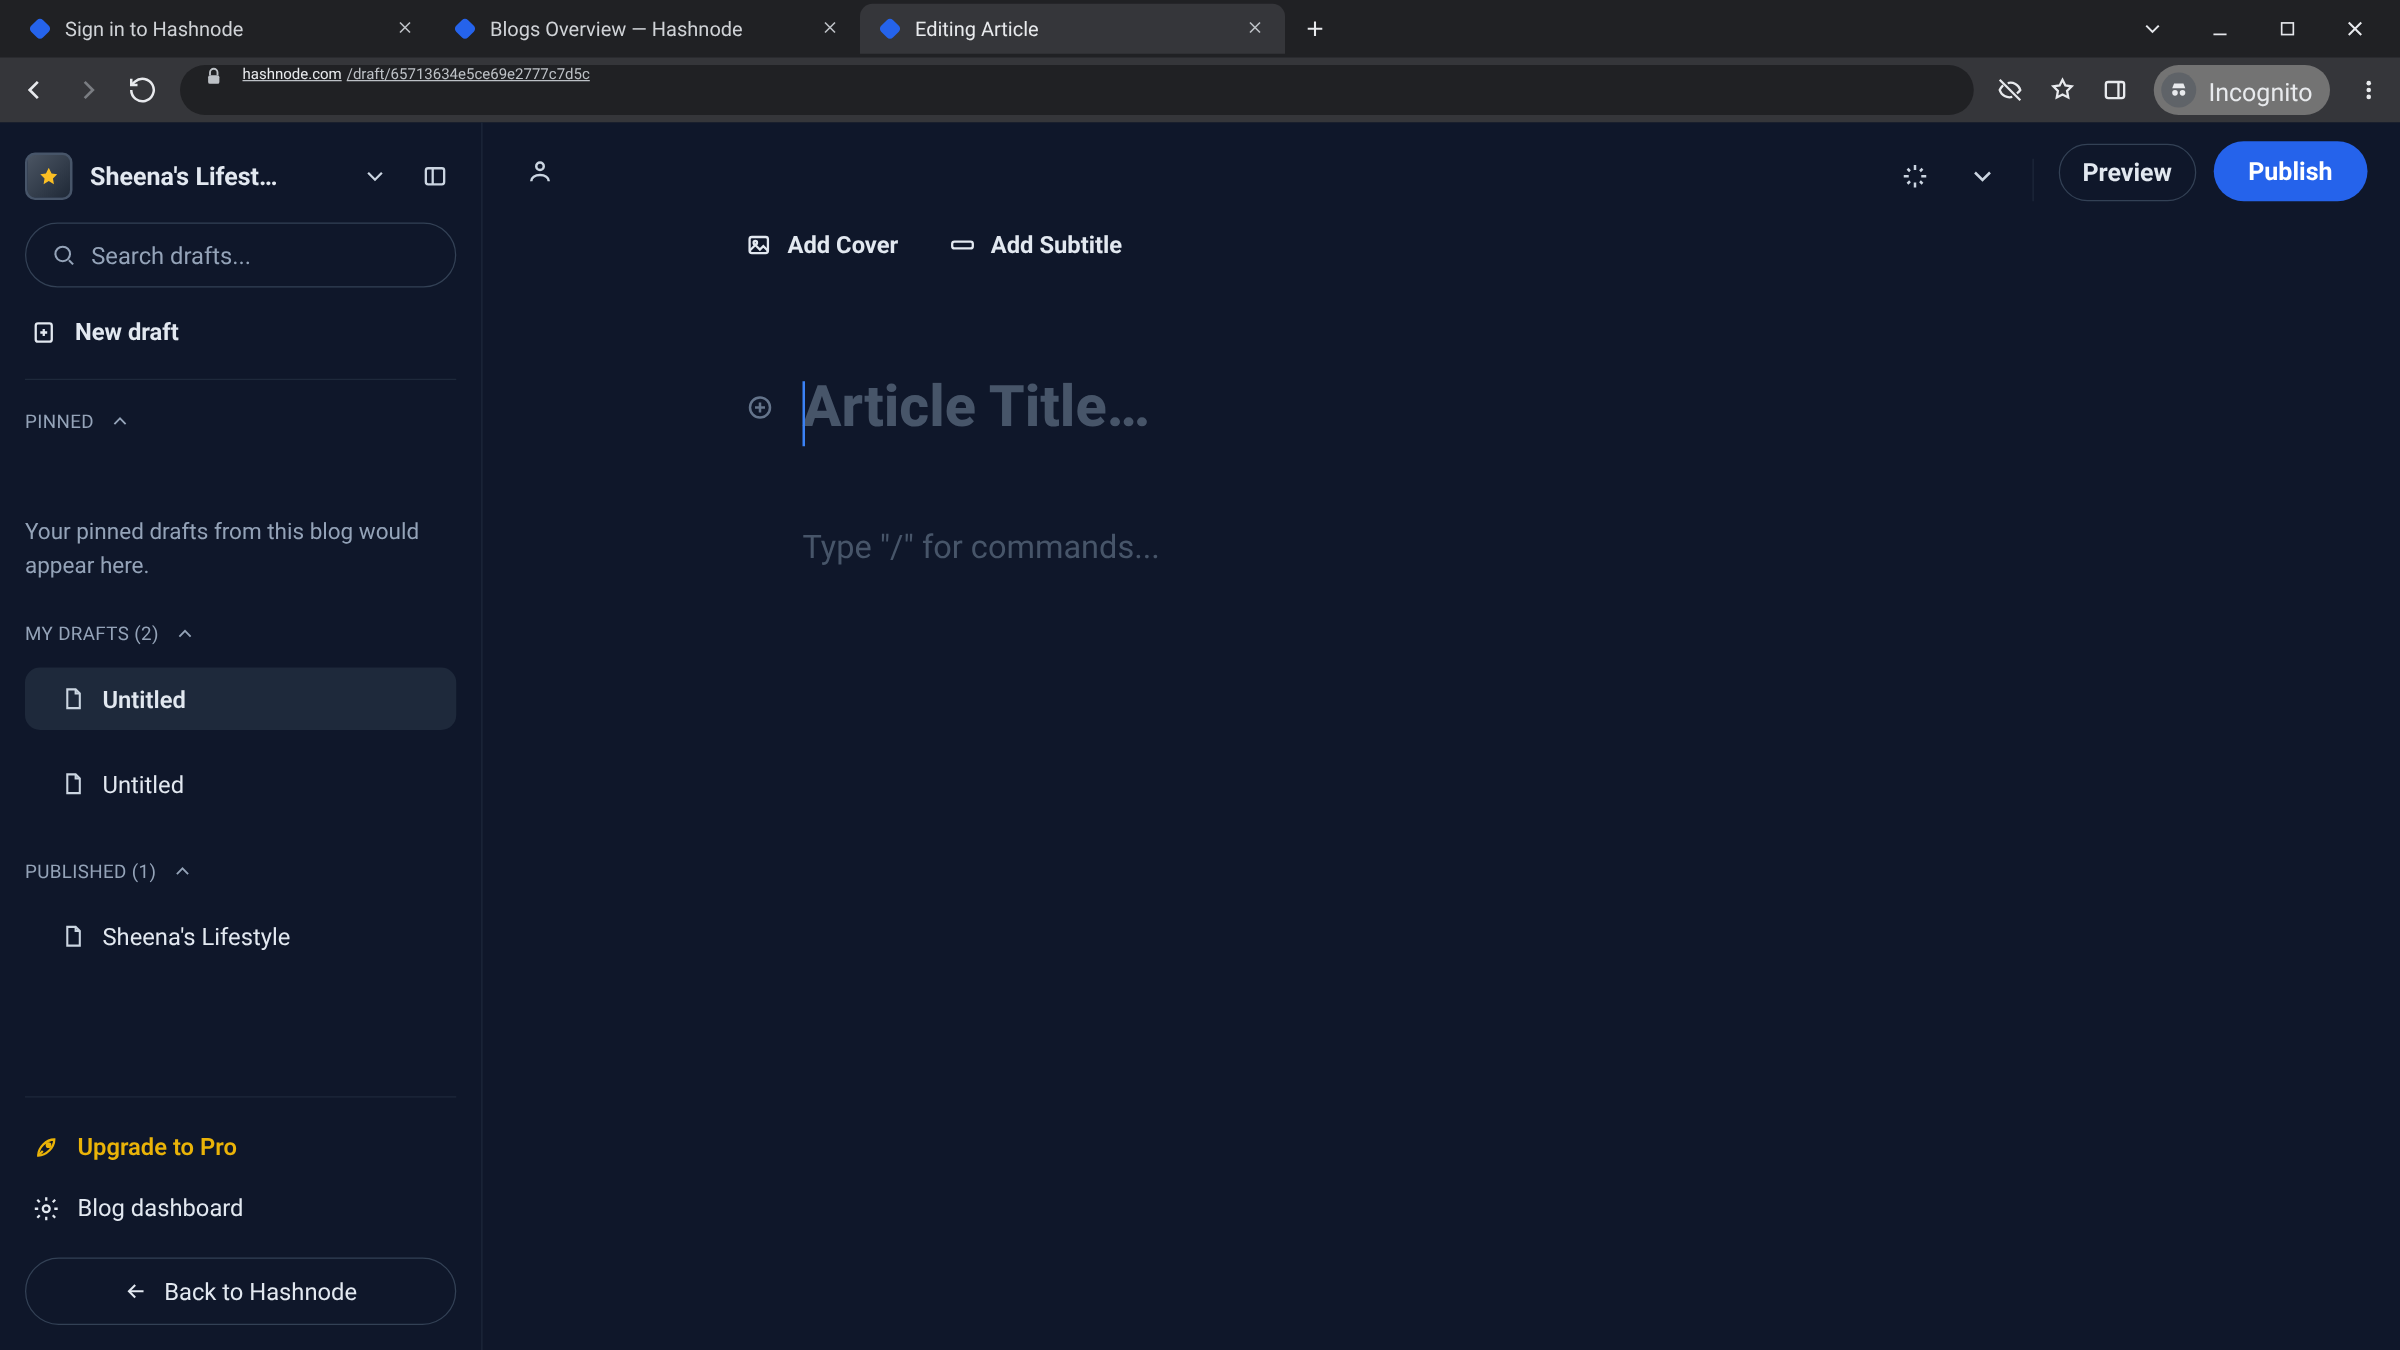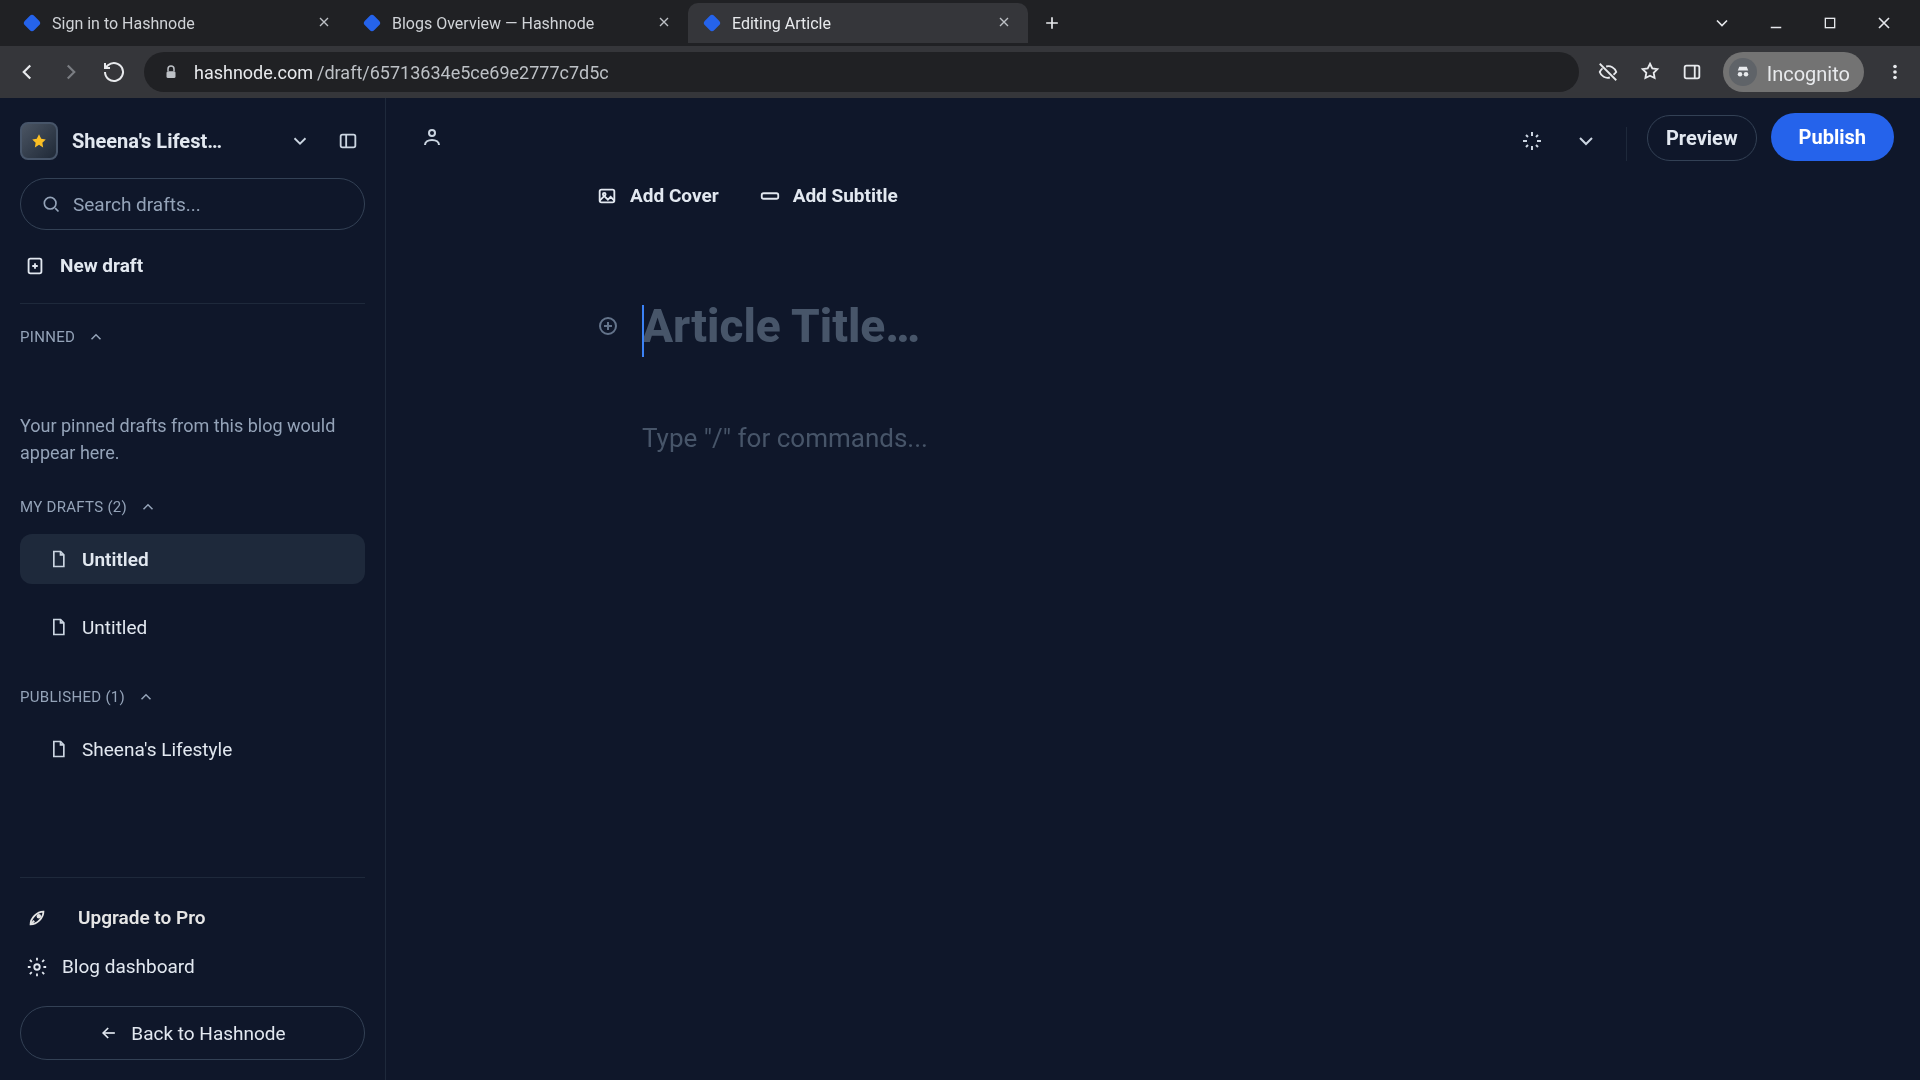--- a/index.html
+++ b/index.html
@@ -13,21 +13,21 @@
   .tab .favicon { width: 20px; height: 20px; flex-shrink: 0; }
   .tab .label { flex: 1; white-space: nowrap; overflow: hidden; text-overflow: ellipsis; }
   .tab .close { width: 18px; height: 18px; color: #bdc1c6; flex-shrink: 0; }
   .new-tab { width: 28px; height: 28px; border-radius: 50%; display: flex; align-items: center; justify-content: center; color: #e8eaed; margin-left: 10px; }
   .window-controls { margin-left: auto; display: flex; gap: 30px; padding-right: 16px; color: #e5e7eb; }
   .window-controls .wc { width: 24px; height: 24px; display: flex; align-items: center; justify-content: center; }
 
   .addr-row { display: flex; align-items: center; height: 52px; gap: 18px; padding: 0 14px; background: #35363a; }
   .nav-btn { color: #e8eaed; display: flex; align-items: center; justify-content: center; }
   .nav-btn.dim { color: #7a7d82; }
-  .addr-bar { flex: 1; height: 40px; background: #202124; border-radius: 999px; display: flex; align-items: center; gap: 14px; padding: 0 18px; color: #bdc1c6; font-size: 18px; }
+  .addr-bar { flex: 1; height: 40px; background: #202124; border-radius: 999px; display: flex; gap: 14px; padding: 0 18px; color: #bdc1c6; font-size: 12px; text-decoration: underline; }
   .addr-bar .url { color: #e8eaed; }
   .right-icons { display: flex; align-items: center; gap: 20px; color: #e8eaed; }
   .incog { display: flex; align-items: flex-end; gap: 10px; background: #737373; padding: 6px 14px 6px 6px; border-radius: 999px; font-size: 20px; }
 
   
   .app { position: absolute; top: 98px; left: 0; right: 0; bottom: 0; background: #0f172a; display: flex; }
   .sidebar { width: 386px; border-right: 1px solid #1e293b; display: flex; flex-direction: column; padding: 24px 20px 20px 20px; gap: 18px; }
   .blog-switcher { display: flex; align-items: center; gap: 14px; }
   .blog-avatar { width: 38px; height: 38px; border-radius: 8px; background: linear-gradient(135deg,#4b5563,#1f2937); border: 2px solid #475569; flex-shrink: 0; display:flex; align-items:center; justify-content:center; }
   .blog-name { color: #e2e8f0; font-weight: 700; font-size: 20px; flex: 1; white-space: nowrap; overflow: hidden; text-overflow: ellipsis; }
@@ -38,21 +38,21 @@
   .hr { height: 1px; background: #1e293b; margin: 2px 0 6px; }
 
   .section-head { display: flex; align-items: center; gap: 12px; color: #94a3b8; font-weight: 400; font-size: 15px; letter-spacing: .3px; }
   .pinned-empty { color: #94a3b8; font-size: 18px; line-height: 1.5; margin-top: 48px; }
 
   .draft-item { display: flex; align-items: center; gap: 14px; height: 50px; border-radius: 12px; padding: 0 28px; color: #e2e8f0; font-size: 19px; }
   .draft-item.active { background: #1e293b; font-weight: 600; }
   .draft-icon { color: #cbd5e1; flex-shrink: 0; }
 
   .sidebar-bottom { margin-top: auto; display: flex; flex-direction: column; gap: 18px; }
-  .upgrade { display: flex; align-items: center; gap: 30px; color: #e5e5e5; font-weight: 600; font-size: 19px; padding: 4px 6px; }
+  .upgrade { display: flex; align-items: center; gap: 14px; color: #eab308; font-weight: 600; font-size: 19px; padding: 4px 6px; }
   .bottom-link { display: flex; align-items: center; gap: 14px; color: #e2e8f0; font-size: 19px; padding: 4px 6px; }
   .back-btn { display: flex; align-items: center; justify-content: center; gap: 12px; height: 54px; border: 1px solid #334155; border-radius: 999px; color: #e2e8f0; font-size: 19px; margin-top: 6px; }
 
   
   .main { flex: 1; display: flex; flex-direction: column; }
   .topbar { height: 78px; display: flex; align-items: center; padding: 0 26px; gap: 16px; }
   .topbar-left { display: flex; align-items: center; gap: 16px; }
   .topbar-right { margin-left: auto; display: flex; align-items: flex-end; gap: 14px; }
   .tb-btn { color: #cbd5e1; padding: 8px; border-radius: 10px; }
   .tb-divider { width: 1px; height: 34px; background: #1e293b; margin: 0 6px; }

